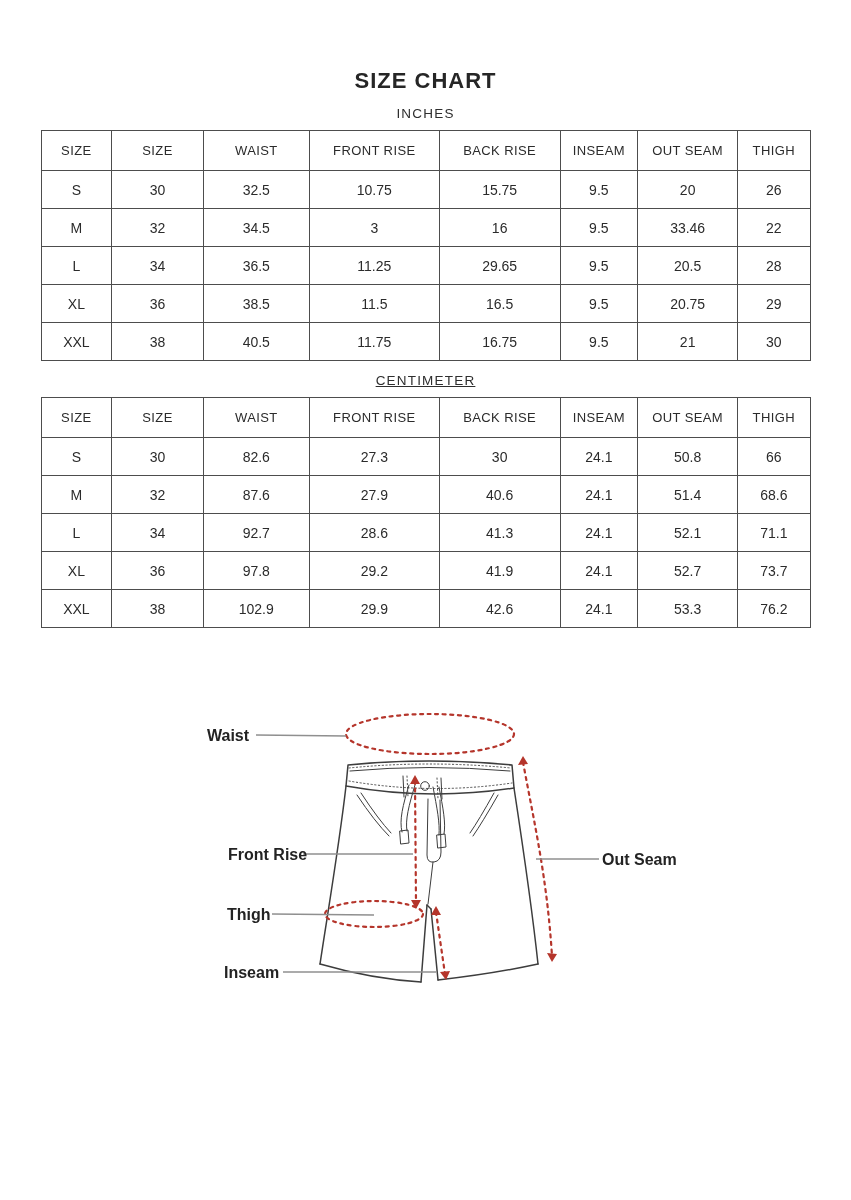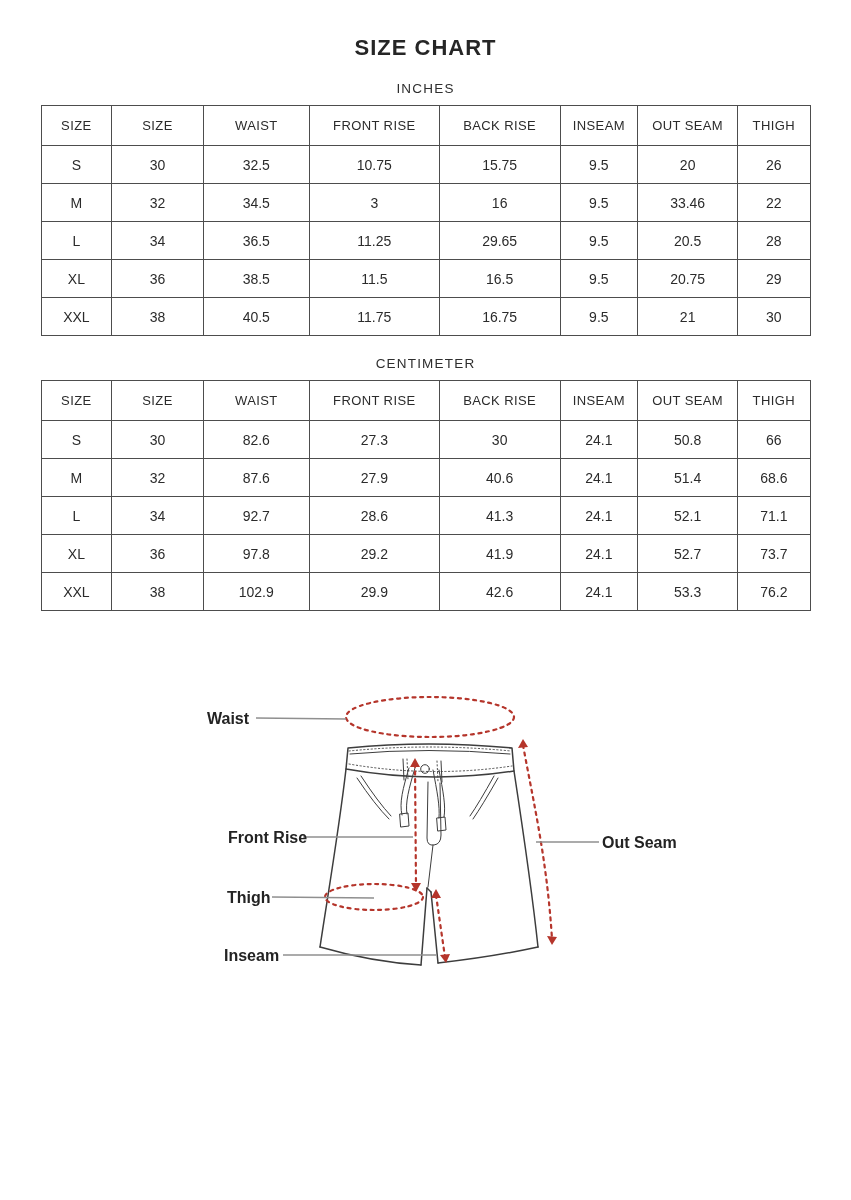--- a/index.html
+++ b/index.html
@@ -13,32 +13,32 @@
   *{box-sizing:border-box;}
   html,body{margin:0;padding:0;}
   body{
     width:851px;height:1200px;
     background:#ffffff;
     font-family:"Liberation Sans","DejaVu Sans",sans-serif;
     color:var(--ink);
     overflow:hidden;
   }
   .page-title{
-    margin:0;padding-top:35px;
+    margin:0;padding-top:68px;
     text-align:center;
     font-size:22px;font-weight:700;letter-spacing:1px;
     color:var(--ink);
   }
   .unit-label{
-    margin-top:20px;
+    margin-top:12px;
     text-align:center;
     font-size:13.5px;font-weight:500;letter-spacing:1.2px;
     color:#2e2e2e;
   }
-  .unit-label.second{}
+  .unit-label.second{text-decoration:underline;}
   table.size-table{
     width:770px;margin:9px auto 0;
     border-collapse:collapse;table-layout:fixed;
     border:1.5px solid var(--table-border);
   }
   table.size-table th,table.size-table td{
     border:1px solid var(--table-border);
     text-align:center;vertical-align:middle;
     color:#2b2b2b;
   }

